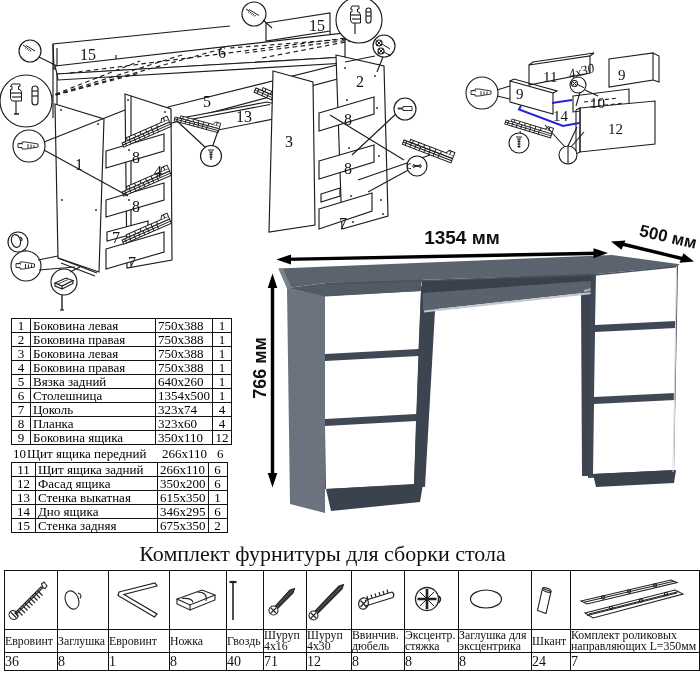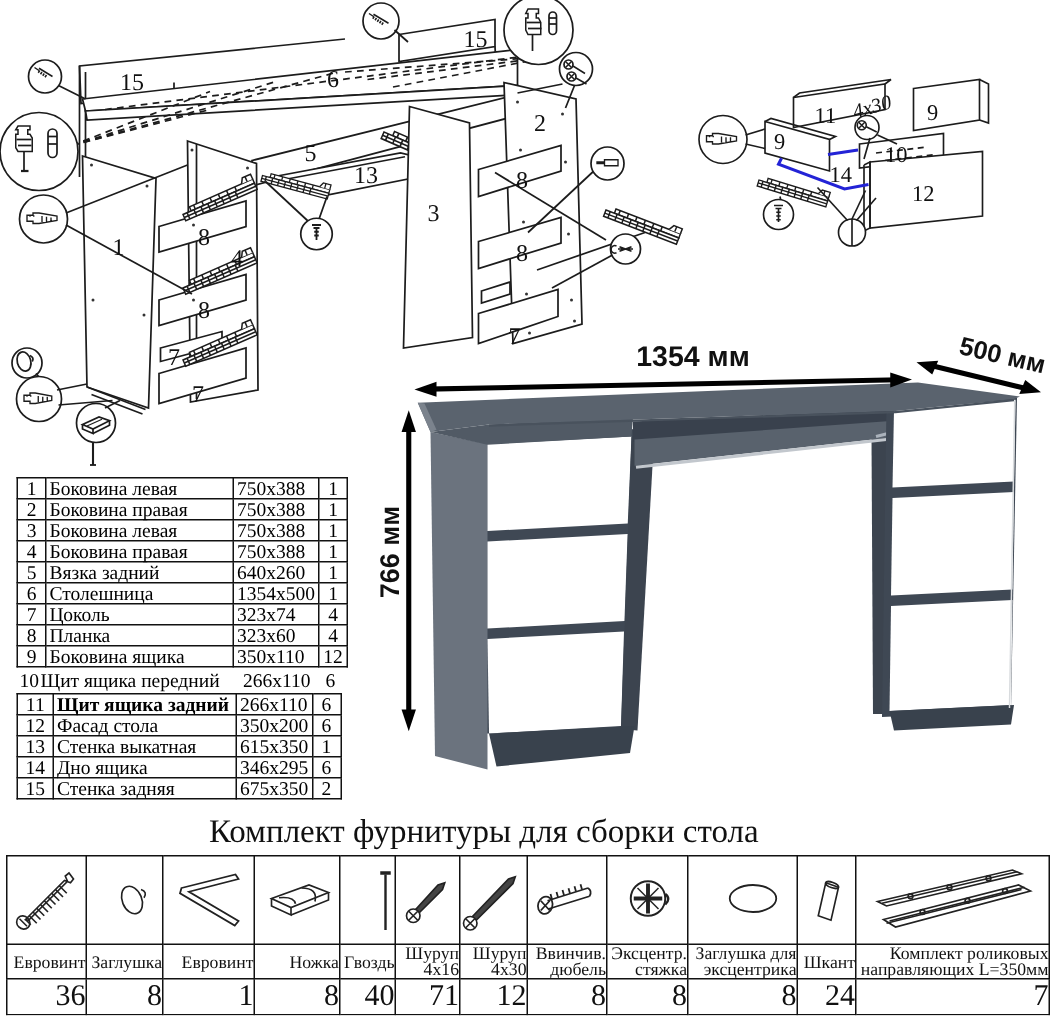--- a/index.html
+++ b/index.html
@@ -9,23 +9,23 @@
 .hicon svg{vertical-align:middle;}
 table{border-collapse:collapse;}
 .ptable{position:absolute;font-family:"Liberation Serif",serif;font-size:13px;}
 .ptable td{border:1px solid #111;padding:0 2px;height:13px;line-height:13px;white-space:nowrap;}
 .num{text-align:center;}
 .sz{text-align:left;}
 .qty{text-align:center;}
 #title{position:absolute;left:0;top:541px;width:645px;text-align:center;
   font-size:22px;color:#111;}
 .htable{position:absolute;left:4px;top:570px;font-family:"Liberation Serif",serif;color:#111;}
-.htable td{border:1px solid #111;text-align:right;vertical-align:middle;padding:0;margin-left:44px;}
+.htable td{border:1px solid #111;text-align:left;vertical-align:middle;padding:0;margin-left:44px;}
 .hname{font-size:11.8px;line-height:11px;height:21px;}
-.hqty{font-size:20px;height:17px;}
+.hqty{font-size:14px;height:17px;}
 .hicon{height:58px;}
 </style>
 </head>
 <body>
 <div id="page">
 
 <svg id="main-svg" width="700" height="677" viewBox="0 0 700 677">
 <defs>
 <g id="rail" fill="#fff" stroke="#1c1c1c" stroke-width="1">
 <polygon points="6,-3 52,-3 52,0 6,0"></polygon>
@@ -379,27 +379,27 @@
 </tbody>
 </table>
 <div style="position:absolute;left:11px;top:446px;width:225px;font-size:13px;height:15px;line-height:15px;">
 <span style="margin-left:2px;">10</span><span style="margin-left:1px;">Щит ящика передний</span>
 <span style="position:absolute;left:151px;">266х110</span><span style="position:absolute;left:206px;">6</span>
 </div>
 <table class="ptable" style="left:11px;top:462px;">
 <tbody>
 <tr>
           <td class="num" style="width:19px;">11</td>
-          <td style="width:117px;font-weight:bold;">Щит ящика задний</td>
+          <td style="width:117px;">Щит ящика задний</td>
           <td class="sz" style="width:45px;">266х110</td>
           <td class="qty" style="width:14px;">6</td>
         </tr>
 <tr>
           <td class="num">12</td>
-          <td> Фасад стола</td>
+          <td> Фасад ящика</td>
           <td class="sz">350х200</td>
           <td class="qty">6</td>
         </tr>
 <tr>
           <td class="num">13</td>
           <td> Стенка выкатная</td>
           <td class="sz">615х350</td>
           <td class="qty">1</td>
         </tr>
 <tr>

